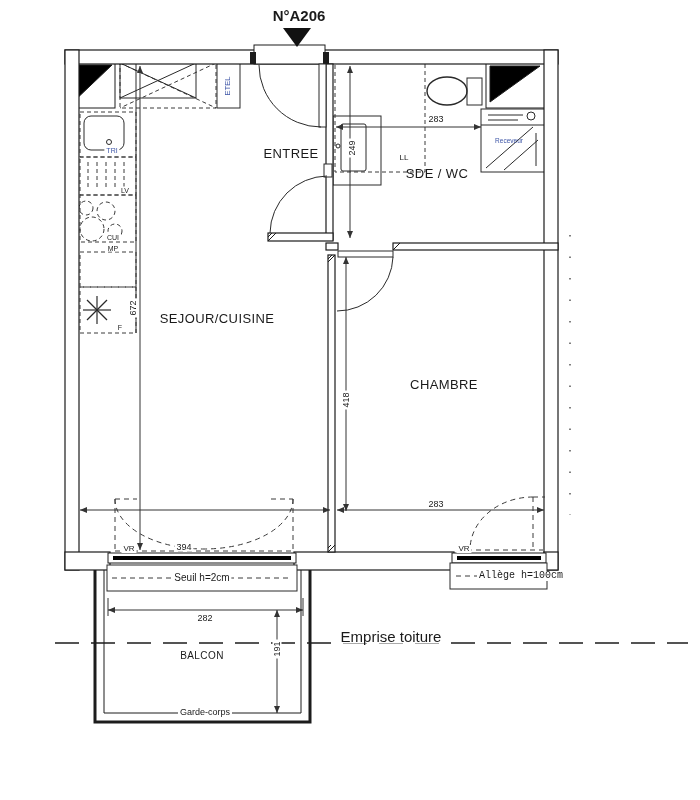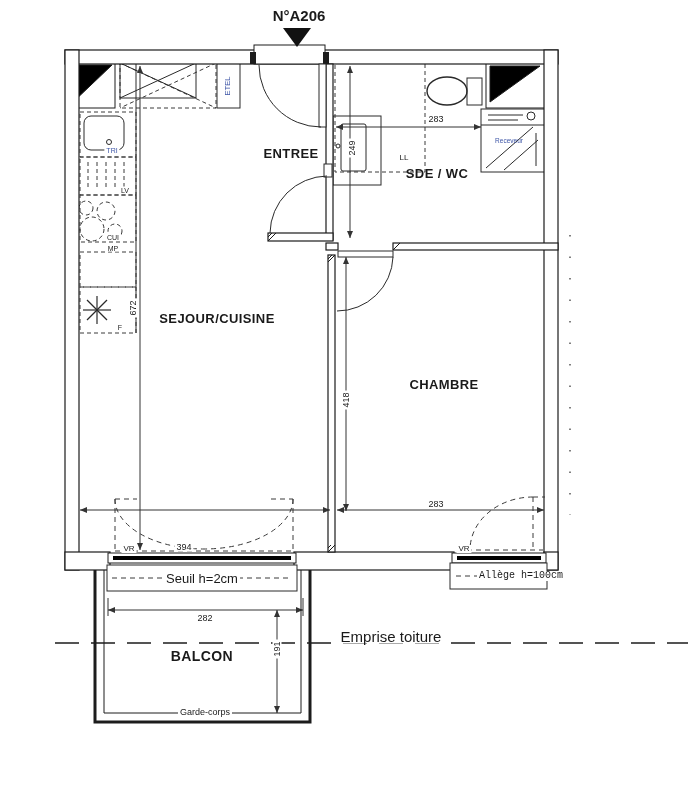--- a/index.html
+++ b/index.html
@@ -3,21 +3,21 @@
 <meta charset="utf-8">
 <style>
   html,body{margin:0;padding:0;background:#ffffff;}
   .canvas{position:relative;width:688px;height:800px;background:#ffffff;overflow:hidden;
           font-family:"Liberation Sans",sans-serif;}
   svg{position:absolute;left:0;top:0;}
   .lbl{position:absolute;transform:translate(-50%,-50%);white-space:nowrap;
        color:#1a1a1a;line-height:1;background:#ffffff;padding:0 2px;}
   .nobg{background:transparent;padding:0;}
   .rot{transform:translate(-50%,-50%) rotate(-90deg);}
-  .room{font-size:13px;letter-spacing:.4px;background:transparent;font-weight:bold;}
+  .room{font-size:13px;letter-spacing:.4px;background:transparent;}
   .dim{font-size:9px;}
   .tiny{font-size:7px;}
   .blue{color:#3d55a6;}
   .bold{font-weight:bold;}
 </style>
 </head>
 <body>
 
 <div class="canvas">
 
@@ -191,21 +191,21 @@
 
   <polygon points="283,28 311,28 297,47" fill="#111"></polygon>
 </svg>
 
 <div class="lbl bold nobg" style="left:299px;top:15px;font-size:15px;">N°A206</div>
 
 <div class="lbl room" style="left:291px;top:153px;">ENTREE</div>
 <div class="lbl room" style="left:437px;top:173px;text-align:right;">SDE / WC</div>
 <div class="lbl room" style="left:217px;top:318px;text-align:center;">SEJOUR/CUISINE</div>
 <div class="lbl room" style="left:444px;top:384px;">CHAMBRE</div>
-<div class="lbl room" style="left:202px;top:656px;font-size:14px;">BALCON</div>
+<div class="lbl room" style="left:202px;top:656px;font-size:10px;">BALCON</div>
 
 <div class="lbl dim" style="left:436px;top:119px;">283</div>
 <div class="lbl dim rot" style="left:352px;top:148px;">249</div>
 <div class="lbl dim rot" style="left:133px;top:308px;">672</div>
 <div class="lbl dim rot" style="left:346px;top:400px;">418</div>
 <div class="lbl dim" style="left:436px;top:504px;">283</div>
 <div class="lbl dim" style="left:184px;top:502px;margin-top:45px;">394</div>
 <div class="lbl dim" style="left:205px;top:602px;margin-top:16px;">282</div>
 <div class="lbl dim rot" style="left:277px;top:649px;">191</div>
 
@@ -213,18 +213,18 @@
 <div class="lbl tiny" style="left:404px;top:158px;font-size:8px;">LL</div>
 <div class="lbl tiny blue" style="left:112px;top:150px;">TRI</div>
 <div class="lbl tiny" style="left:125px;top:190px;">LV</div>
 <div class="lbl tiny" style="left:113px;top:237px;">CUI</div>
 <div class="lbl tiny" style="left:113px;top:248px;">MP</div>
 <div class="lbl tiny" style="left:120px;top:327px;">F</div>
 <div class="lbl tiny blue nobg" style="left:509px;top:141px;font-size:6.5px;">Receveur</div>
 
 <div class="lbl tiny" style="left:129px;top:549px;font-size:8px;">VR</div>
 <div class="lbl tiny" style="left:464px;top:549px;font-size:8px;">VR</div>
-<div class="lbl" style="left:202px;top:578px;font-size:13px;">Seuil h=2cm</div>
+<div class="lbl" style="left:202px;top:578px;font-size:10px;">Seuil h=2cm</div>
 <div class="lbl" style="left:521px;top:576px;font-size:10px;font-family:Liberation Mono, monospace;">Allège h=100cm</div>
 <div class="lbl" style="left:205px;top:712px;font-size:9px;">Garde-corps</div>
 <div class="lbl" style="left:391px;top:636px;font-size:15px;">Emprise toiture</div>
 
 </div>
 
 </body></html>

